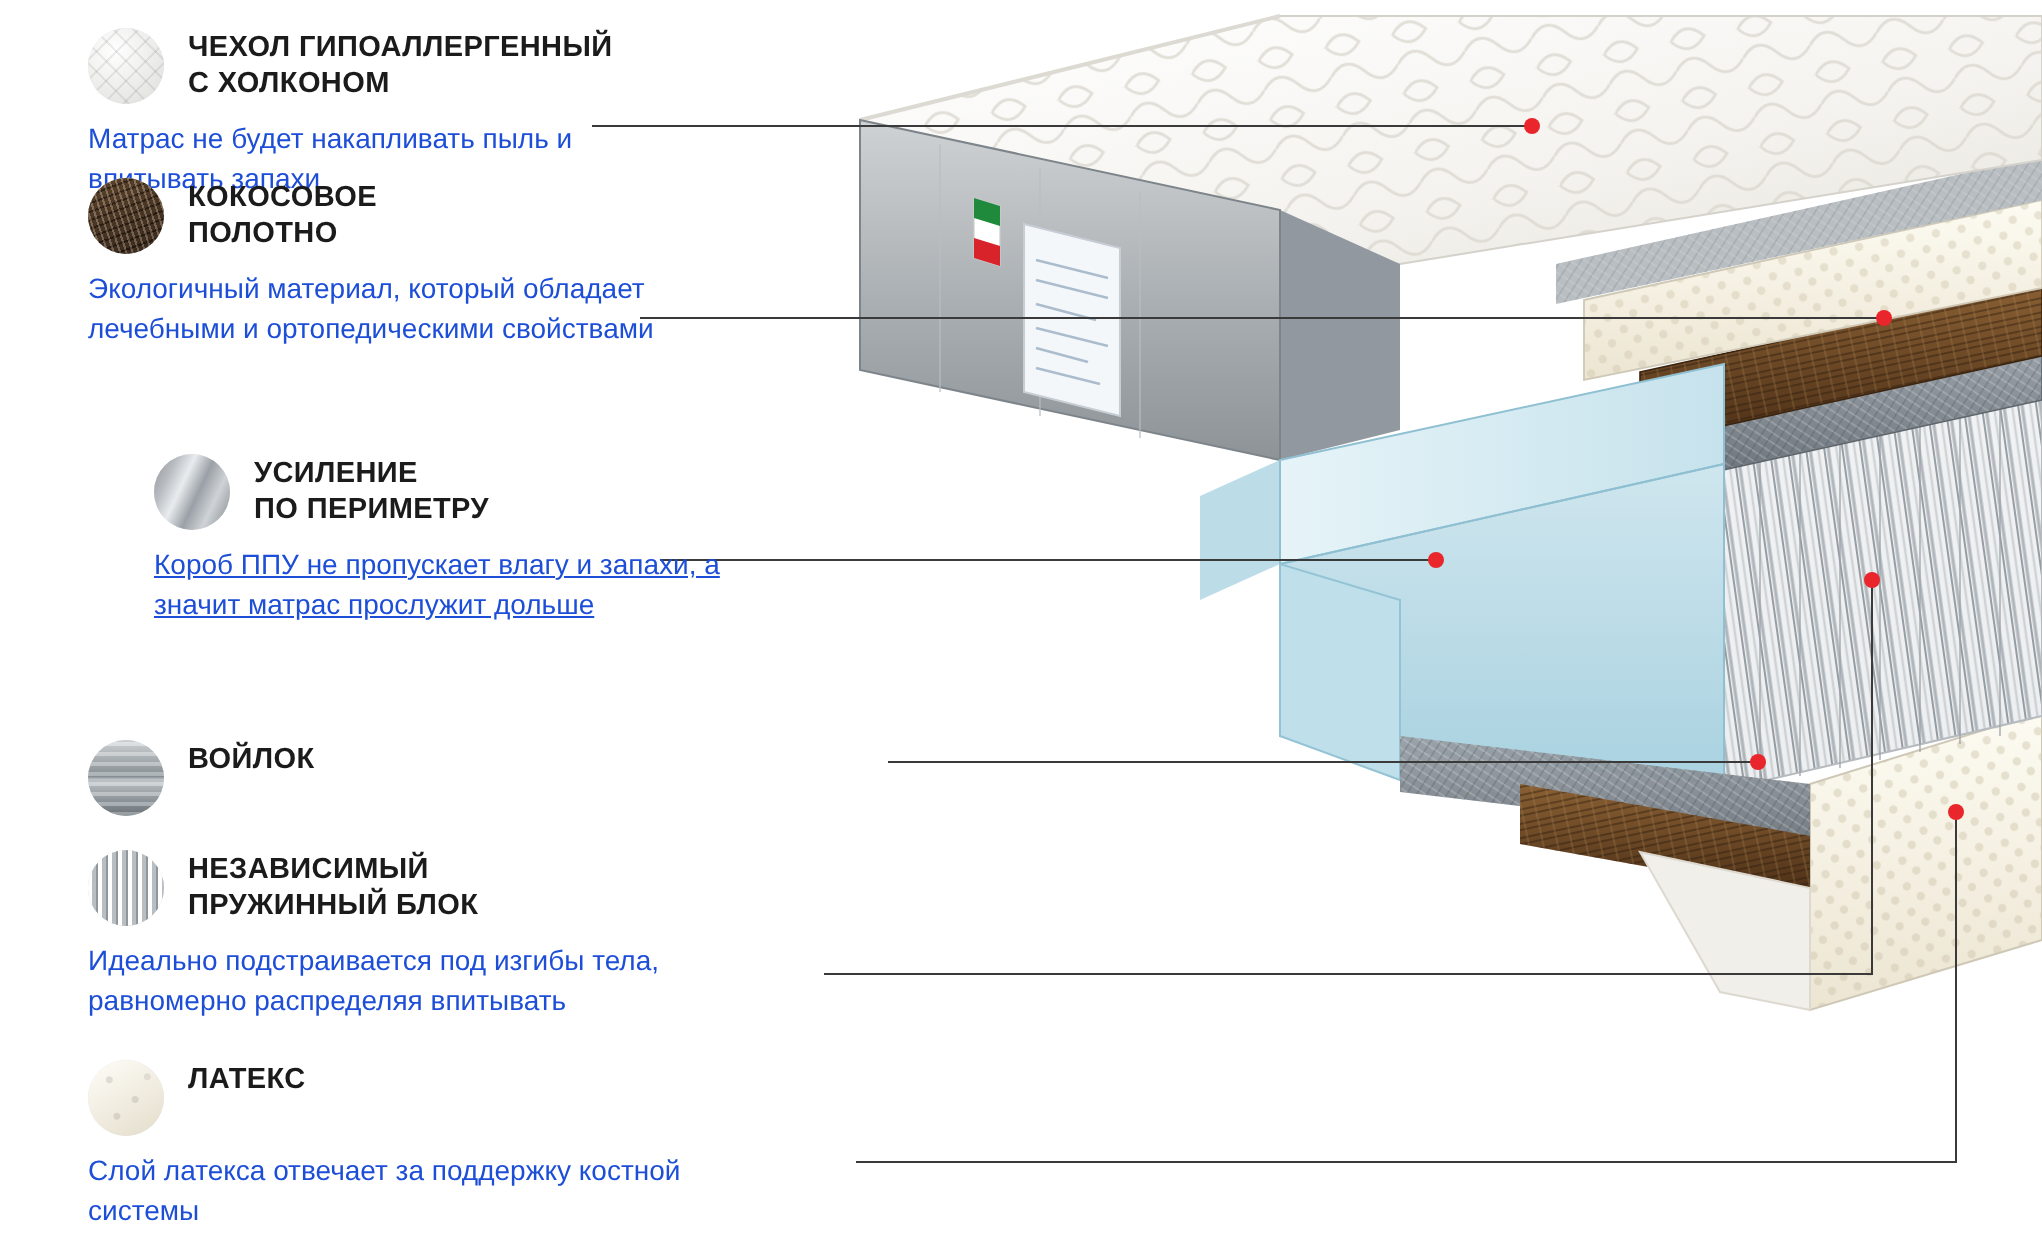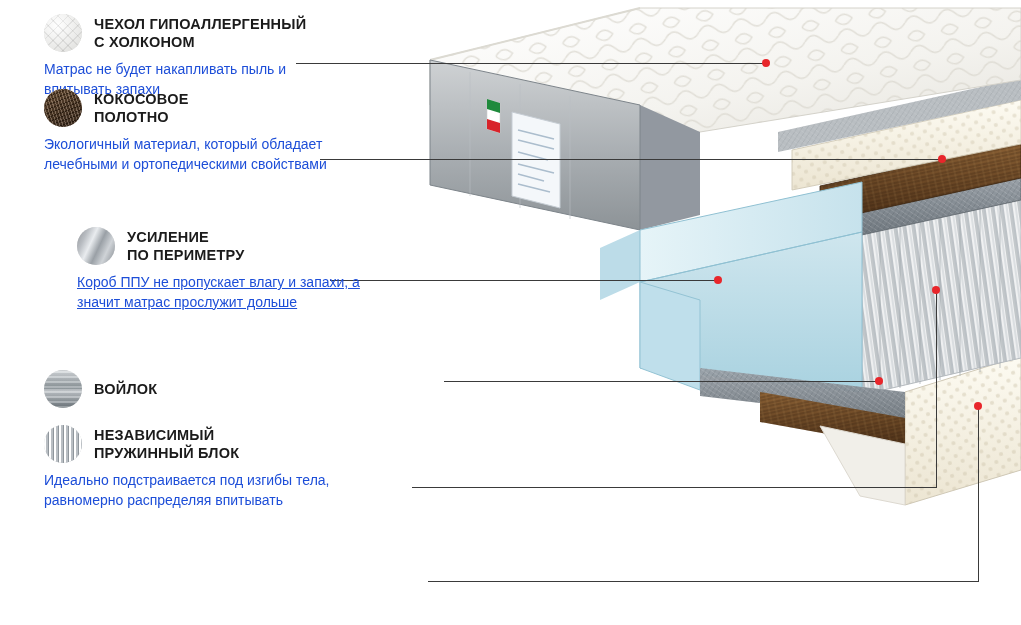--- a/index.html
+++ b/index.html
@@ -19,21 +19,21 @@
   }
 
   
   .feature {
     position: absolute;
     left: 44px;
     width: 400px;
   }
   .feature .head {
     display: flex;
-    align-items: center;
+    align-items: flex-start;
   }
   .badge {
     width: 38px;
     height: 38px;
     border-radius: 50%;
     flex: 0 0 38px;
     margin-right: 12px;
     overflow: hidden;
     position: relative;
     box-shadow: 0 0 0 1px #e2e2e2 inset;
@@ -360,14 +360,25 @@
           <div class="inner"></div>
         </div>
       <div class="title">
         <span>НЕЗАВИСИМЫЙ</span><br>
         <span>ПРУЖИННЫЙ БЛОК</span>
       </div>
     </div>
     <div class="desc" style="width:310px;">Идеально подстраивается под изгибы тела, равномерно распределяя впитывать</div>
   </div>
 
+  <div class="feature" style="top:530px;">
+    <div class="head">
+      <div class="badge tex-latex">
+          <div class="inner"></div>
+        </div>
+      <div class="title">
+        <span>ЛАТЕКС</span>
+      </div>
+    </div>
+    <div class="desc" style="width:330px;">Слой латекса отвечает за поддержку костной системы</div>
+  </div>
 
 </div>
 
 </body></html>

